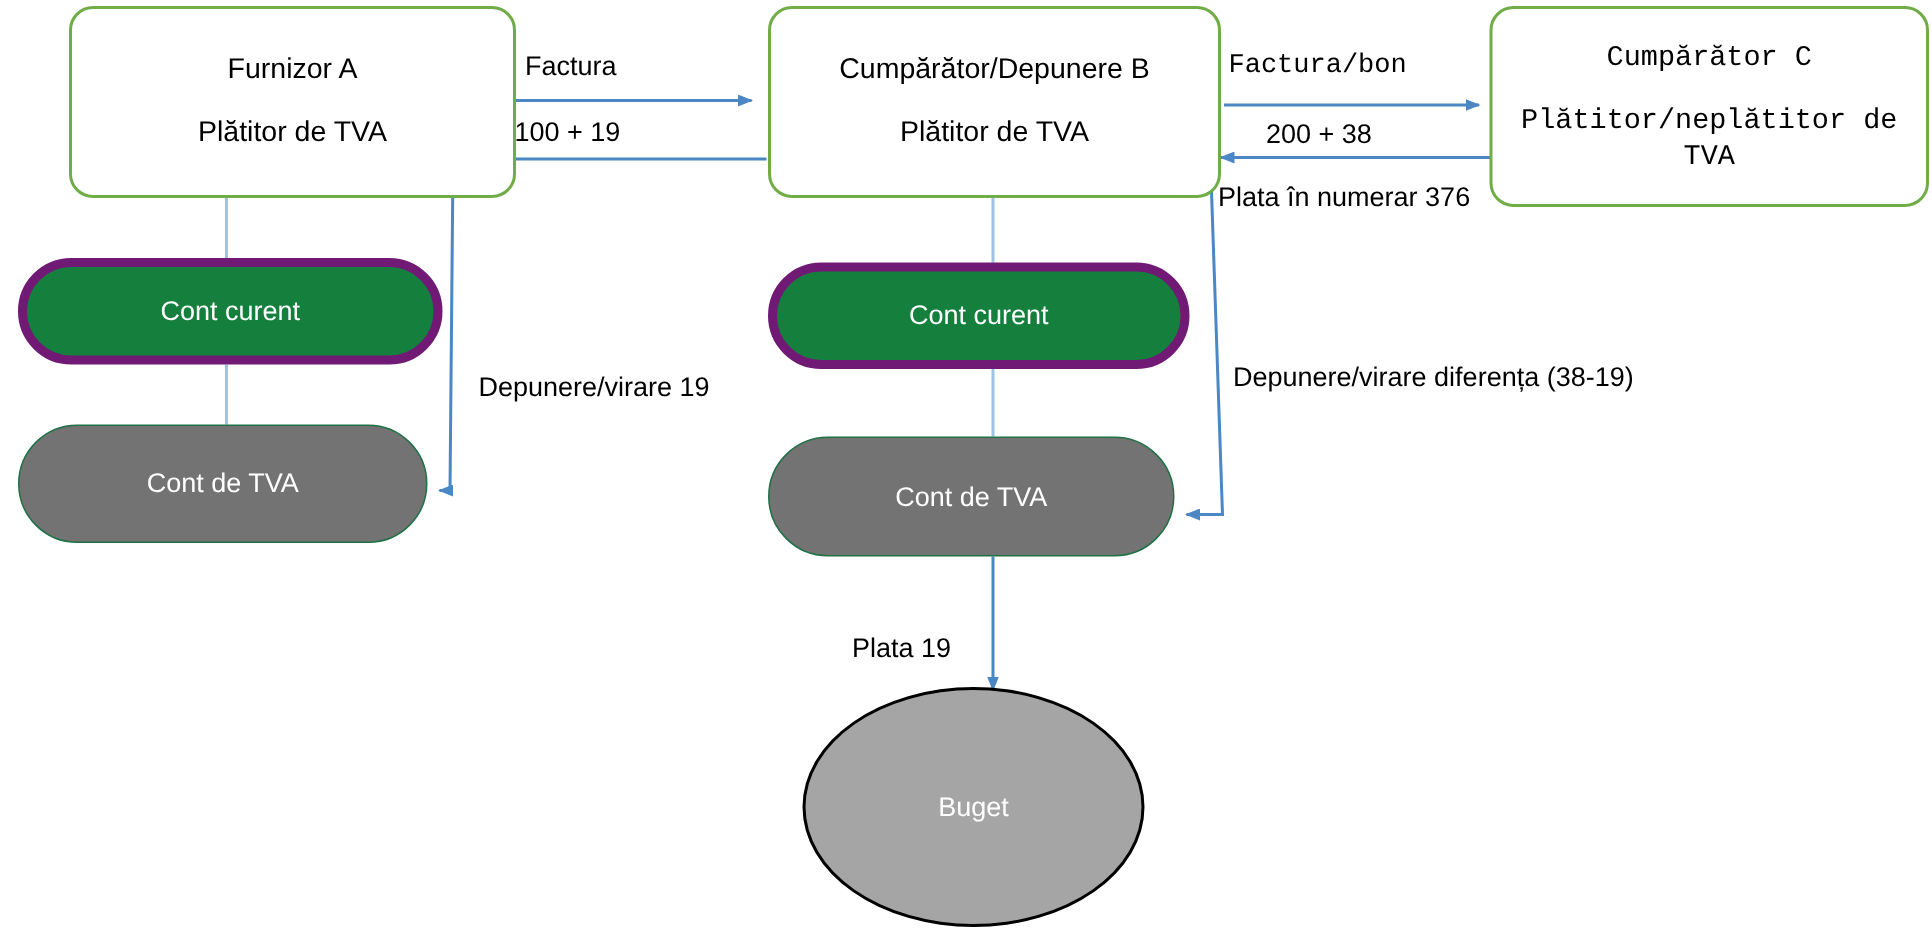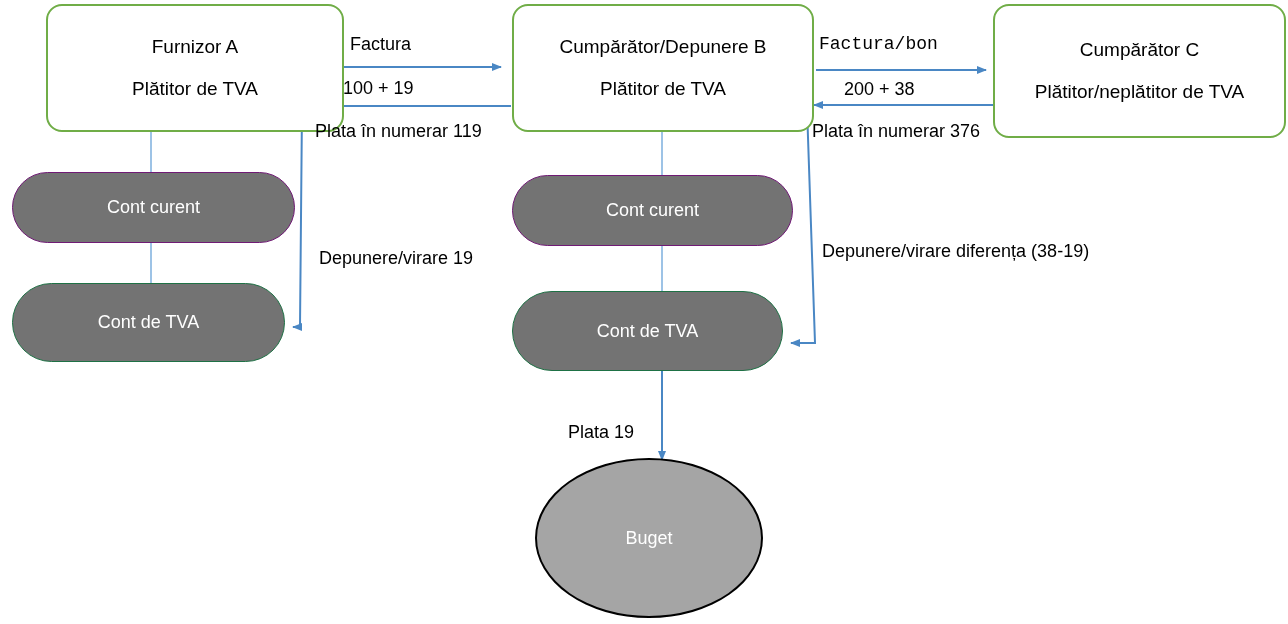--- a/index.html
+++ b/index.html
@@ -55,22 +55,22 @@
     position: absolute;
     box-sizing: border-box;
     display: flex;
     align-items: center;
     justify-content: center;
     color: #ffffff;
     font-size: 18px;
     text-align: center;
   }
   .pill.blue {
-    background: #737373;
-    border: 1px solid #701a75;
+    background: #15803d;
+    border: 6px solid #701a75;
   }
   .pill.green {
     background: #737373;
     border: 1px solid #1E7145;
   }
   
   .ellipse {
     position: absolute;
     box-sizing: border-box;
     background: #A5A5A5;
@@ -151,21 +151,21 @@
   <div class="entity-box" style="left:2px; top:4px; width:298px; height:128px;margin-left:44px;">
     <div class="line1">Furnizor A</div>
     <div class="line2">Plătitor de TVA</div>
   </div>
 
   <div class="entity-box" style="left:512px; top:4px; width:302px; height:128px;">
     <div class="line1">Cumpărător/Depunere B</div>
     <div class="line2">Plătitor de TVA</div>
   </div>
 
-  <div class="entity-box" style="left:993px; top:4px; width:293px; height:134px;">
+  <div class="entity-box" style="left:993px; top:4px; width:293px; height:134px;font-family:Liberation Mono, monospace;">
     <div class="line1">Cumpărător C</div>
     <div class="line2">Plătitor/neplătitor de TVA</div>
   </div>
 
   <div class="pill blue" style="left:12px; top:172px; width:283px; height:71px; border-radius:36px;">
     <span>Cont curent</span>
   </div>
 
   <div class="pill green" style="left:12px; top:283px; width:273px; height:79px; border-radius:40px;">
     <span>Cont de TVA</span>
@@ -180,21 +180,20 @@
   </div>
 
   <div class="ellipse" style="left:535px; top:458px; width:228px; height:160px;">
     <span>Buget</span>
   </div>
 
   <div class="lbl" style="left:350px; top:33px;">Factura</div>
 
   <div class="lbl" style="left:343px; top:77px;">100 + 19</div>
 
-  <div class="lbl" style="left:315px; top:120px;">Plata în numerar 119</div>
 
   <div class="lbl" style="left:819px; top:33px;font-family:Liberation Mono, monospace;">Factura/bon</div>
 
   <div class="lbl" style="left:844px; top:78px;">200 + 38</div>
 
   <div class="lbl" style="left:812px; top:120px;">Plata în numerar 376</div>
 
   <div class="lbl" style="left:319px; top:247px;">Depunere/virare 19</div>
 
   <div class="lbl" style="left:822px; top:240px;">Depunere/virare diferența (38-19)</div>

